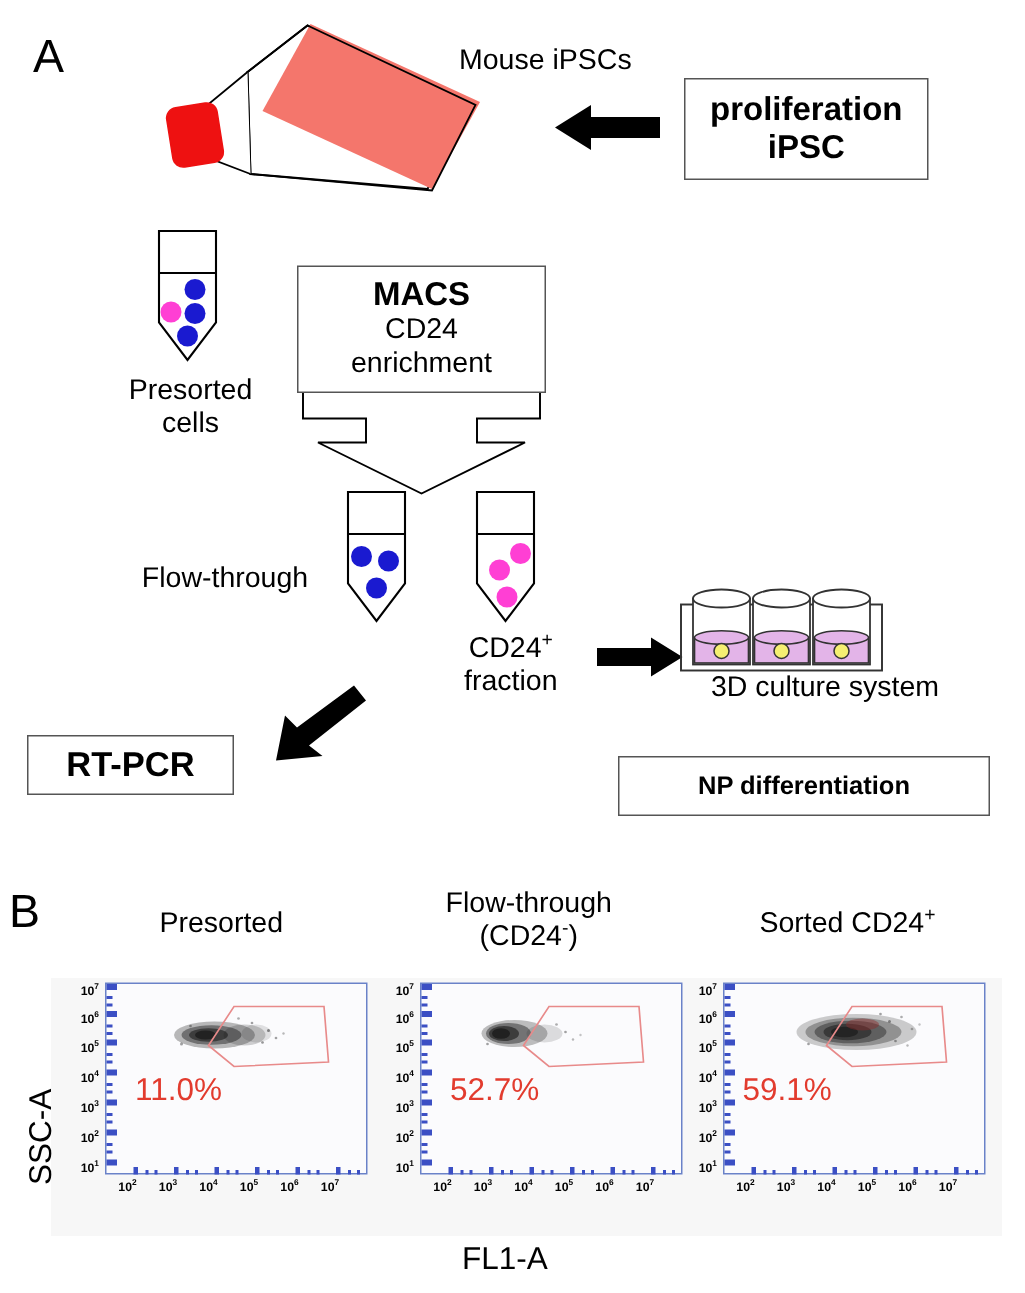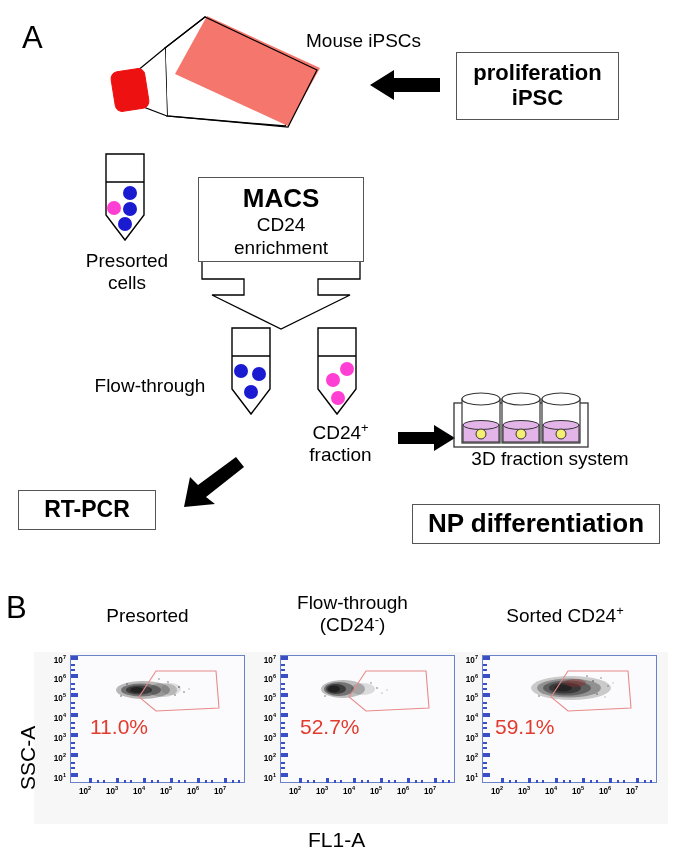--- a/index.html
+++ b/index.html
@@ -15,21 +15,21 @@
     display:flex;align-items:center;justify-content:center;
     text-align:center;font-weight:bold;line-height:1.12;
     box-sizing:border-box;
   }
   .plainlabel{font-size:19px;line-height:1.18;text-align:center;}
   .macsbox{
     border:1.5px solid #555;background:#fff;box-sizing:border-box;
     display:flex;flex-direction:column;align-items:center;justify-content:flex-start;
     padding-top:5px;line-height:1.2;
   }
-  .macs-title{font-size:26px;font-weight:bold;}
+  .macs-title{font-size:22px;font-weight:bold;}
   .macs-sub{font-size:19px;font-weight:400;}
   sup{font-size:0.68em;vertical-align:super;line-height:0;}
   
   .fc-wrap{position:absolute;}
   .fc-outerbg{position:absolute;background:#f7f7f7;}
   .fc-plot{position:absolute;box-sizing:border-box;border:1.2px solid #6a82c8;background:#fbfbfd;}
   .fc-ytick{position:absolute;font-size:8.2px;text-align:right;line-height:1;font-weight:bold;}
   .fc-xtick{position:absolute;font-size:8.2px;text-align:center;line-height:1;font-weight:bold;}
   .fc-pct{position:absolute;color:#e23b2e;font-size:21px;font-weight:400;}
   .fc-title{position:absolute;font-size:19px;text-align:center;line-height:1.15;}
@@ -168,26 +168,26 @@
       <rect x="90" y="6" width="38" height="44" fill="#ffffff" stroke="#333" stroke-width="1.2"></rect>
       <rect x="91" y="32" width="36" height="17" fill="#e3b4e8" stroke="#333" stroke-width="1.1"></rect>
       <ellipse cx="109" cy="6" rx="19" ry="6" fill="#ffffff" stroke="#333" stroke-width="1.2"></ellipse>
       <ellipse cx="109" cy="32" rx="18" ry="4.5" fill="#e3b4e8" stroke="#333" stroke-width="1"></ellipse>
       <circle cx="109" cy="41" r="5" fill="#f5ef72" stroke="#333" stroke-width="1"></circle>
     </g>
   </svg>
 </div>
 
 <div class="abs plainlabel" style="left:440px;top:448px;width:220px;">
-  <div>3D fraction system</div>
+  <div>3D culture system</div>
 </div>
 
 <div class="abs boxed" style="left:18px;top:490px;width:138px;height:40px;font-size:23px;">RT-PCR</div>
 
-<div class="abs boxed" style="left:412px;top:504px;width:248px;height:40px;font-size:26px;">NP differentiation</div>
+<div class="abs boxed" style="left:412px;top:504px;width:248px;height:40px;font-size:17px;">NP differentiation</div>
 
 <div class="abs panel-letter" style="left:6px;top:592px;">B</div>
 
 <div class="fc-title" style="left:55px;top:605px;width:185px;">
   <div>Presorted</div>
 </div>
 
 <div class="fc-title" style="left:255px;top:592px;width:195px;">
   <div>Flow-through</div>
   <div>

